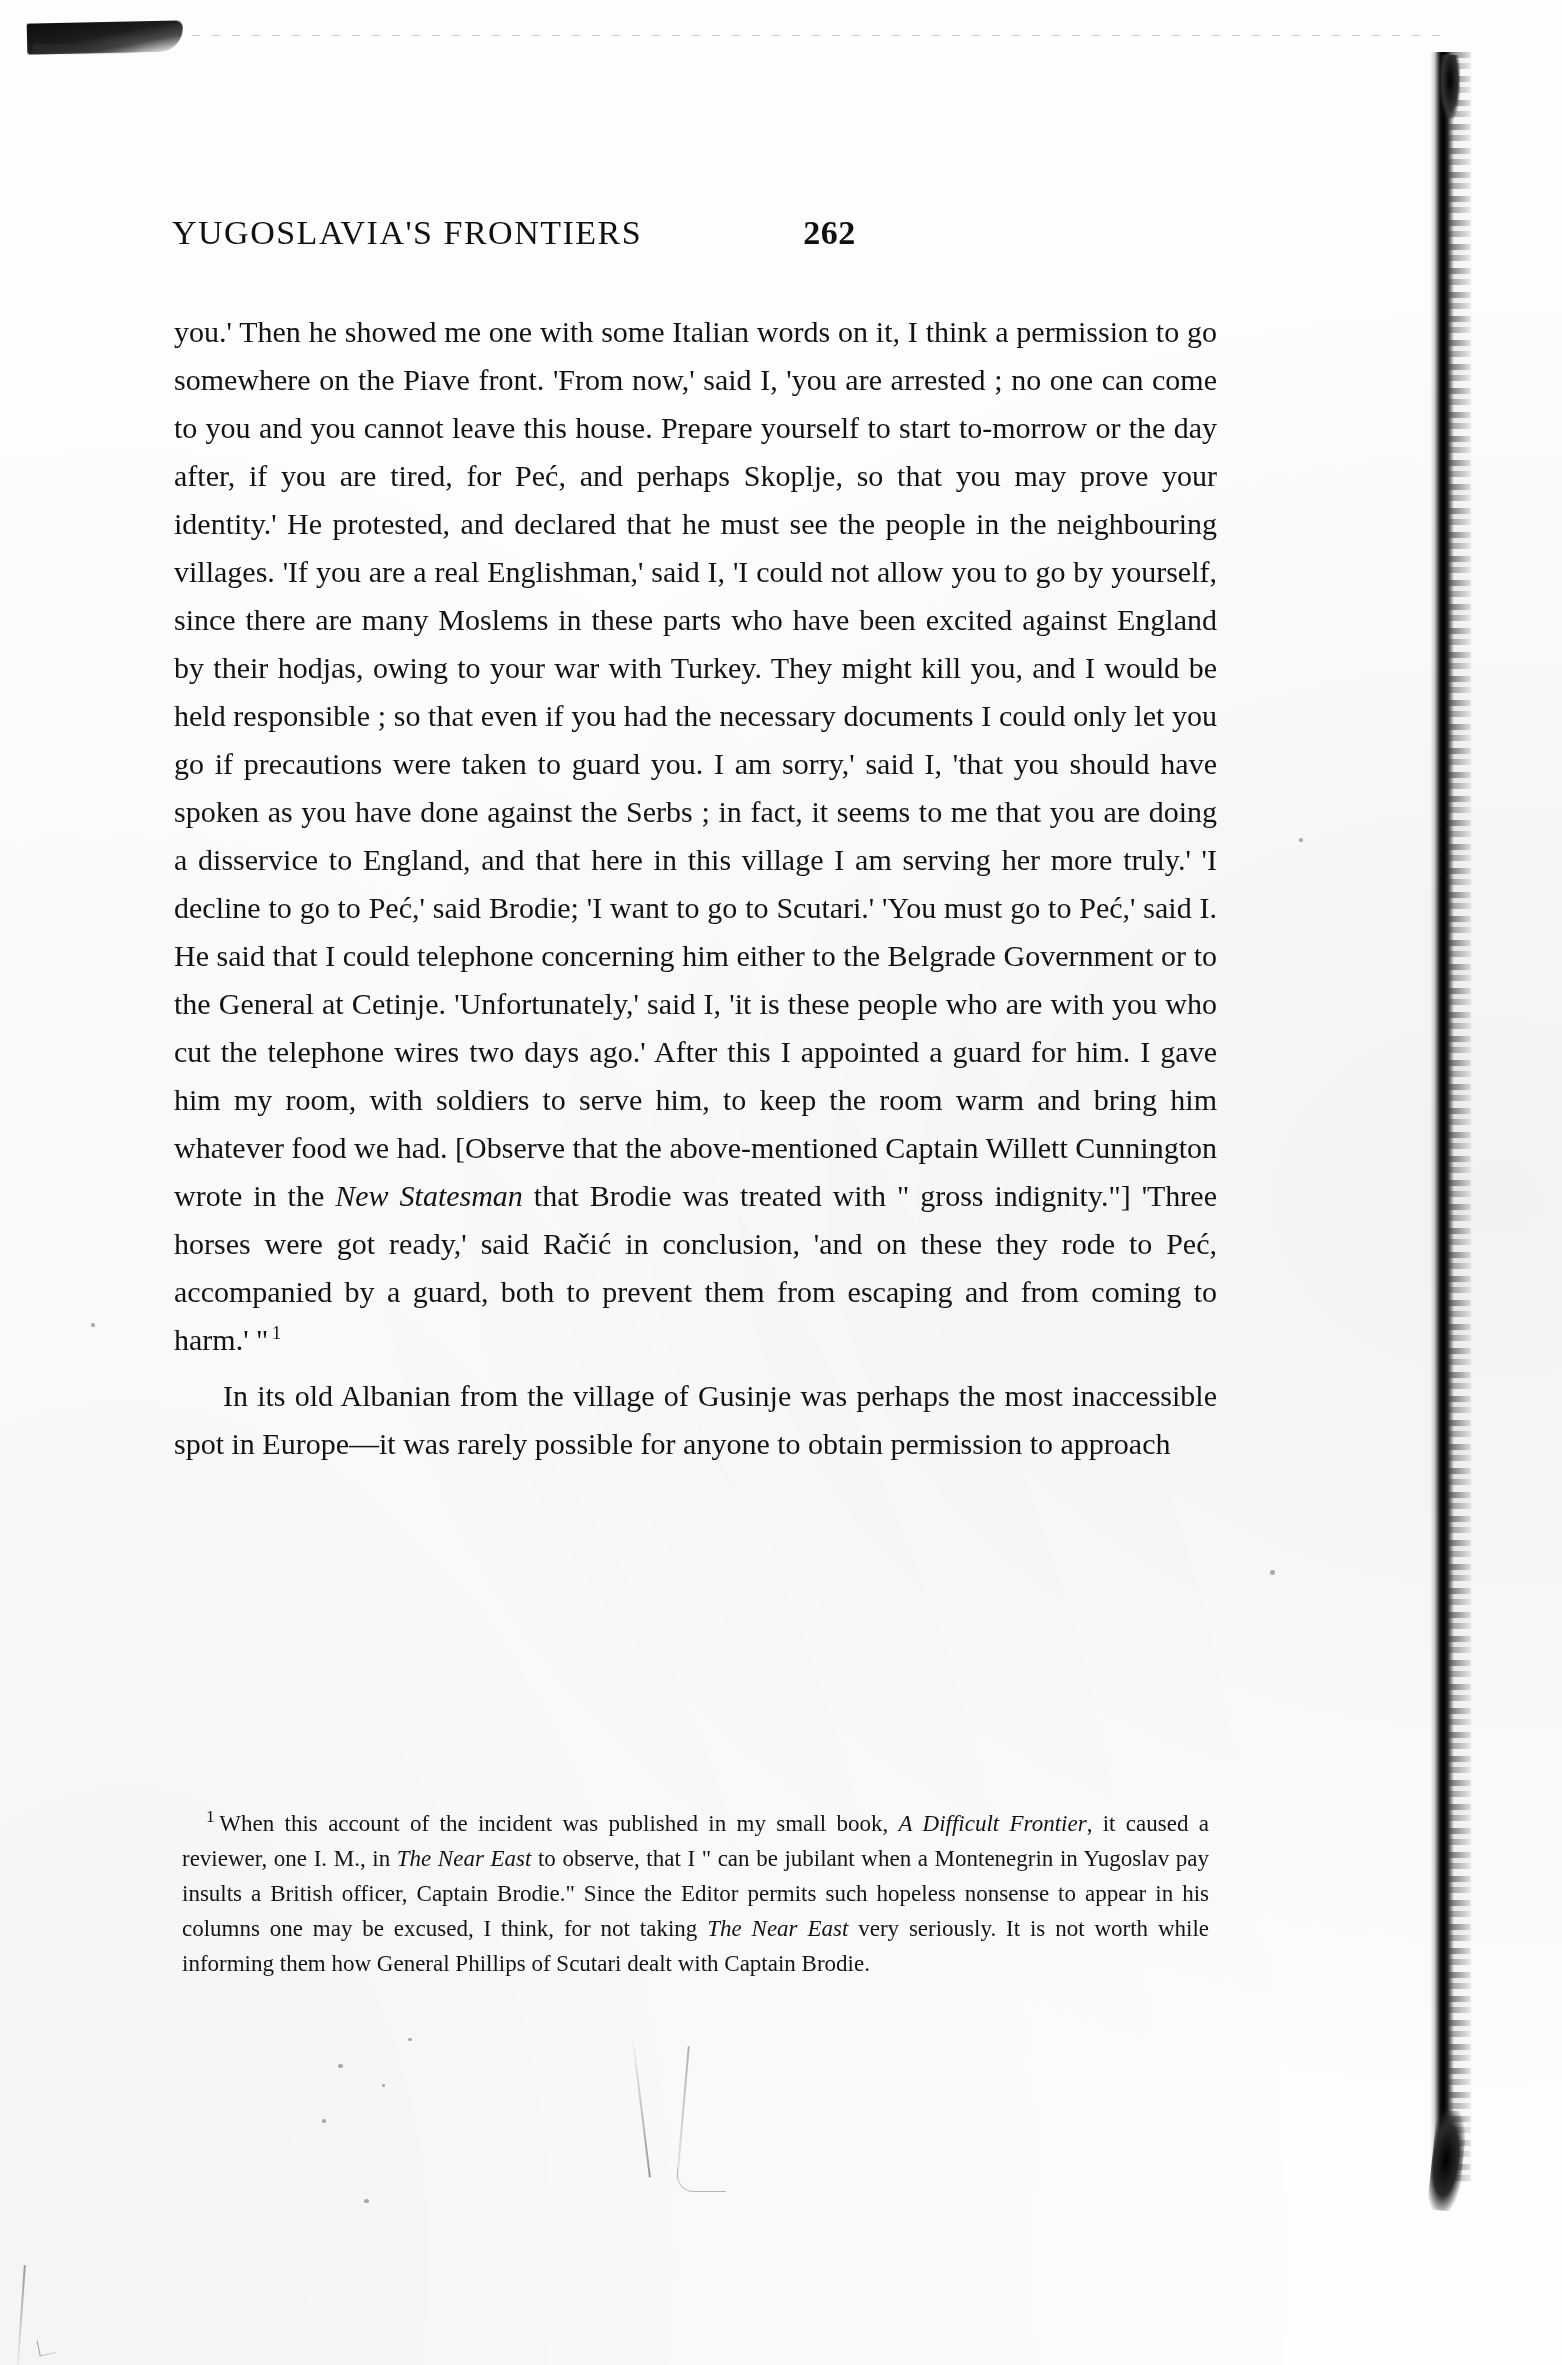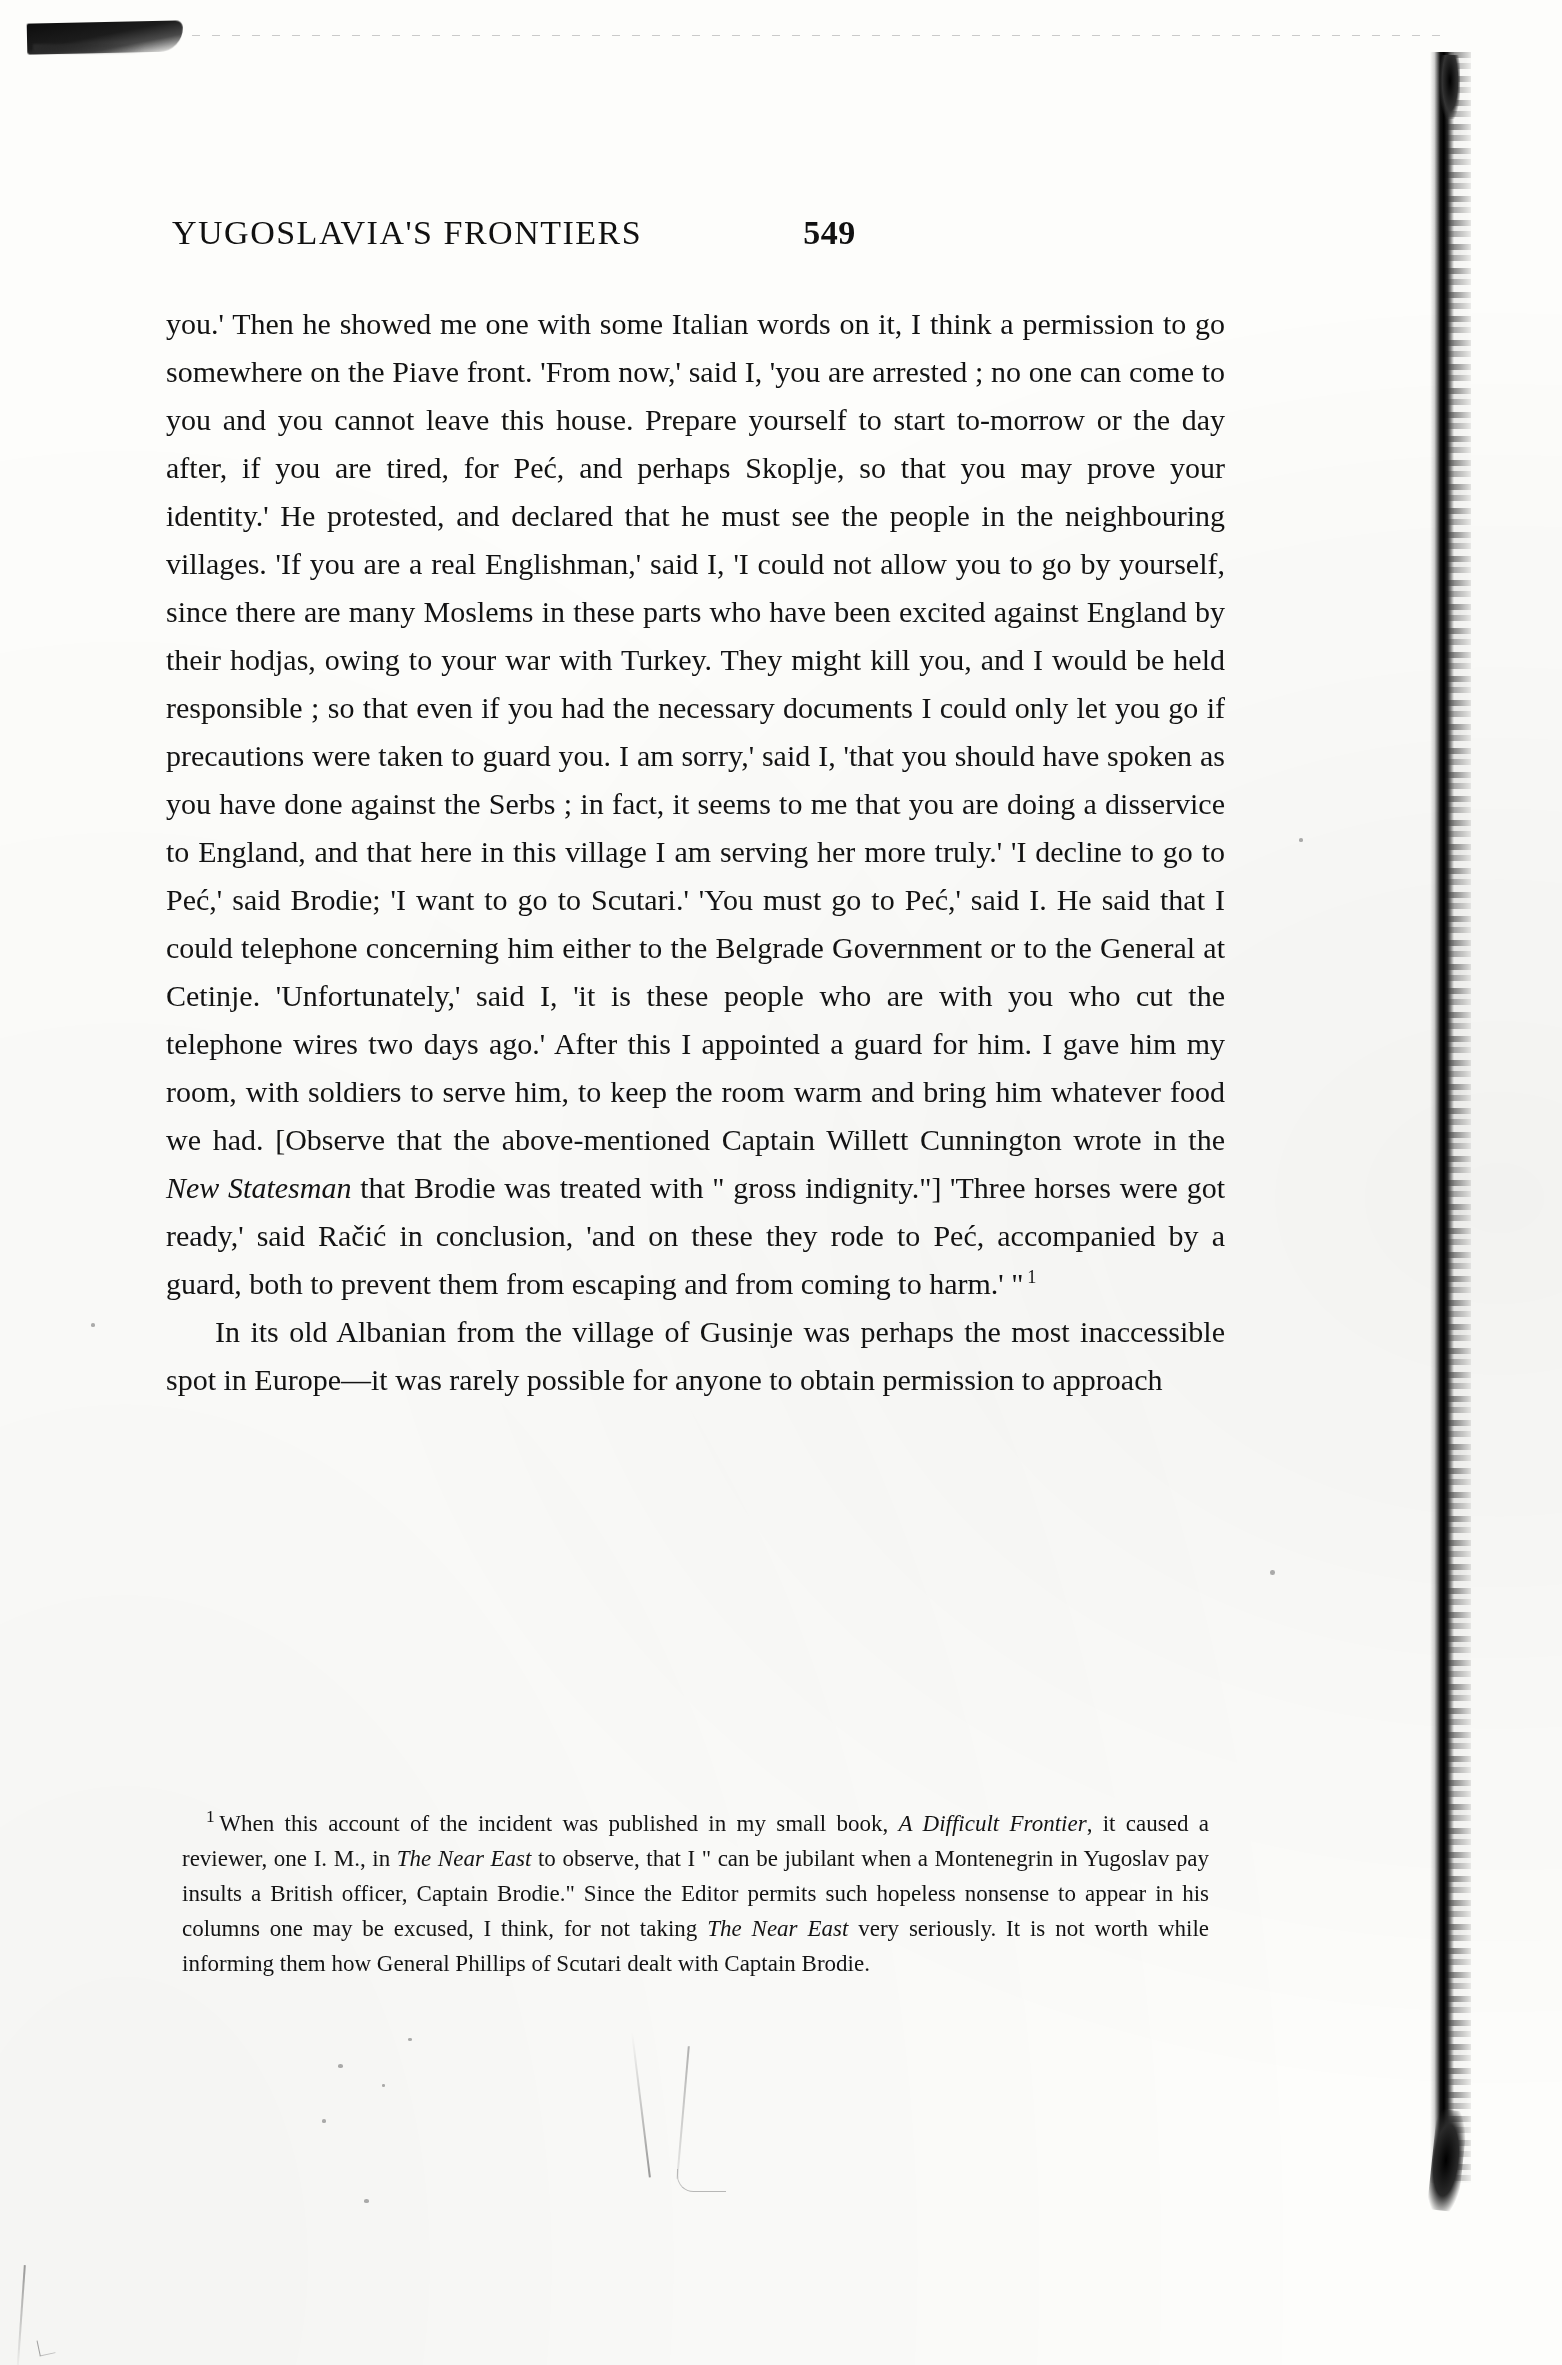--- a/index.html
+++ b/index.html
@@ -200,21 +200,21 @@
     top: 285px;
     width: 1059px;
     font-size: 30px;
     line-height: 48px;
     text-align: justify;
     color: #131313;
     font-family: "Liberation Serif", serif;
     -webkit-font-smoothing: none;
   }
   .body-text p {
-    margin: 0;
+    margin: 8px;
   }
   .body-text p + p {
     text-indent: 49px;
   }
   .body-text em {
     font-style: italic;
   }
   sup.fnref {
     font-size: 18.3px;
     vertical-align: super;
@@ -265,21 +265,21 @@
   <div class="corner-smudge2"></div>
   <div class="top-edge"></div>
 
   <div class="gutter"></div>
   <div class="gutter-ragged"></div>
   <div class="gutter-blob-top"></div>
   <div class="gutter-blob-bot"></div>
 
   <header class="header">
     <div class="running-head">YUGOSLAVIA'S FRONTIERS</div>
-    <div class="folio">549</div>
+    <div class="folio">262</div>
   </header>
 
   <div class="body-text">
     <p><span>you.' Then he showed me one with some Italian words on it, I think a permission to go somewhere on the Piave front. 'From now,' said I, 'you are arrested ; no one can come to you and you cannot leave this house. Prepare yourself to start to-morrow or the day after, if you are tired, for Peć, and perhaps Skoplje, so that you may prove your identity.' He protested, and declared that he must see the people in the neighbouring villages. 'If you are a real Englishman,' said I, 'I could not allow you to go by yourself, since there are many Moslems in these parts who have been excited against England by their hodjas, owing to your war with Turkey. They might kill you, and I would be held responsible ; so that even if you had the necessary documents I could only let you go if precautions were taken to guard you. I am sorry,' said I, 'that you should have spoken as you have done against the Serbs ; in fact, it seems to me that you are doing a disservice to England, and that here in this village I am serving her more truly.' 'I decline to go to Peć,' said Brodie; 'I want to go to Scutari.' 'You must go to Peć,' said I. He said that I could telephone concerning him either to the Belgrade Government or to the General at Cetinje. 'Unfortunately,' said I, 'it is these people who are with you who cut the telephone wires two days ago.' After this I appointed a guard for him. I gave him my room, with soldiers to serve him, to keep the room warm and bring him whatever food we had. [Observe that the above-mentioned Captain Willett Cunnington wrote in the </span><em>New Statesman</em><span> that Brodie was treated with " gross indignity."] 'Three horses were got ready,' said Račić in conclusion, 'and on these they rode to Peć, accompanied by a guard, both to prevent them from escaping and from coming to harm.' "</span><sup class="fnref">1</sup></p>
     <p>In its old Albanian from the village of Gusinje was perhaps the most inaccessible spot in Europe—it was rarely possible for anyone to obtain permission to approach</p>
   </div>
 
   <div class="footnote">
     <p><span class="fn-mark">1</span><span>When this account of the incident was published in my small book, </span><em>A Difficult Frontier</em><span>, it caused a reviewer, one I. M., in </span><em>The Near East</em><span> to observe, that I " can be jubilant when a Montenegrin in Yugoslav pay insults a British officer, Captain Brodie." Since the Editor permits such hopeless nonsense to appear in his columns one may be excused, I think, for not taking </span><em>The Near East</em><span> very seriously. It is not worth while informing them how General Phillips of Scutari dealt with Captain Brodie.</span></p>
   </div>

